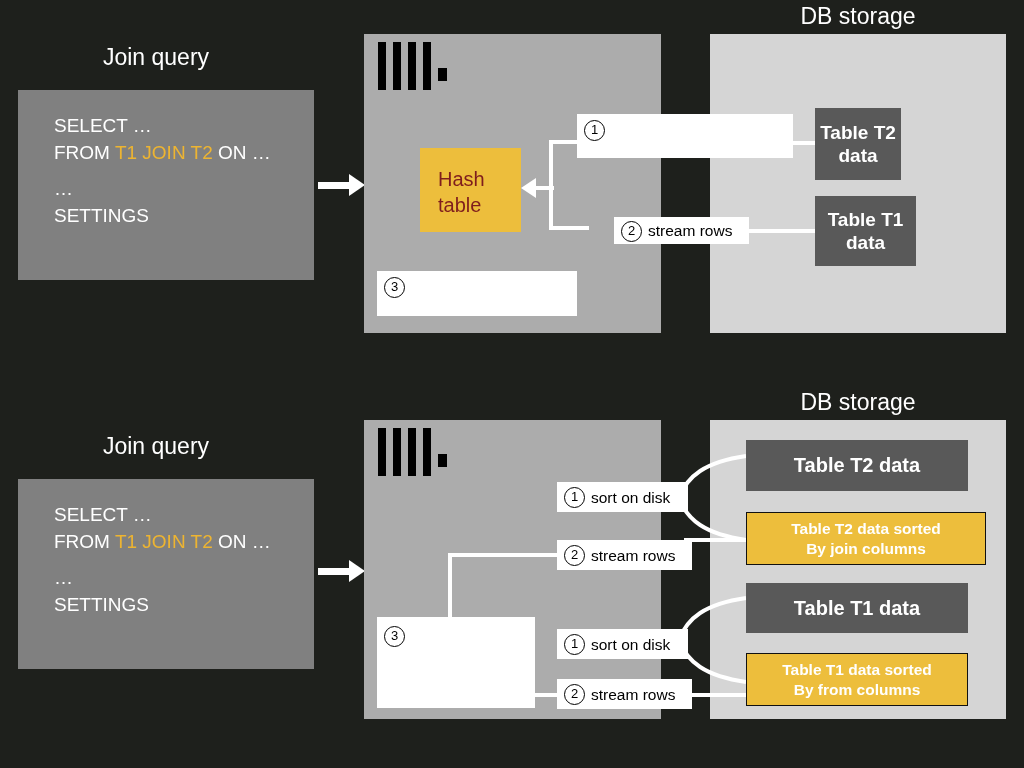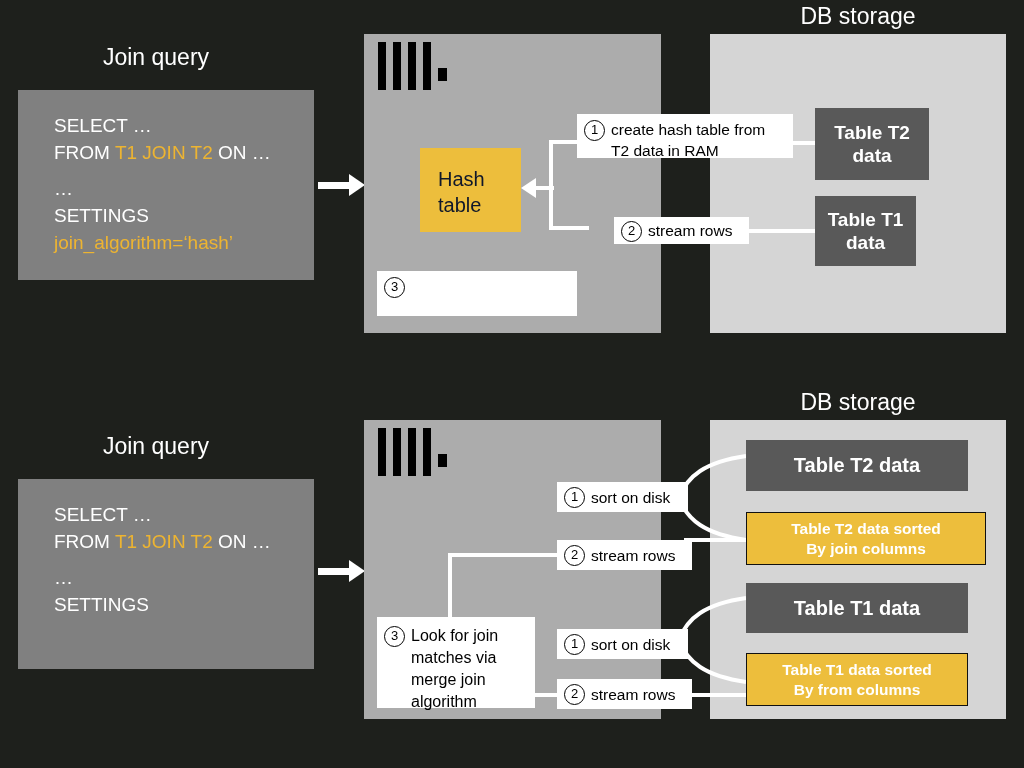--- a/index.html
+++ b/index.html
@@ -69,21 +69,21 @@
   .ch-dot {
     position: absolute;
     background: #000000;
     width: 9px;
     height: 13px;
   }
 
   
   .hash-table {
     background: #edbe3c;
-    color: #0f172a;
+    color: #7f1d1d;
     font-size: 20px;
     line-height: 26px;
     box-sizing: border-box;
     padding: 18px 0 0 18px;
   }
 
   
   .callout {
     background: #ffffff;
     color: #000000;
@@ -158,21 +158,20 @@
 <div id="stage">
 
   <div class="abs heading" style="left:36px; top:44px; width:240px;">Join query</div>
 
   <div class="abs query-box" style="left:18px; top:90px; width:296px; height:190px;">
     <div class="q-line">SELECT …</div>
     <div class="q-line"><span>FROM </span><span class="kw-yellow">T1 JOIN T2</span><span> ON …</span></div>
     <div class="q-gap"></div>
     <div class="q-line">…</div>
     <div class="q-line">SETTINGS</div>
-    <div class="q-line kw-yellow">join_algorithm=‘hash’</div>
   </div>
 
   <div class="abs arrow-shaft" style="left:318px; top:182px; width:32px;"></div>
   <div class="abs arrow-head" style="left:349px; top:174px;"></div>
 
   <div class="abs engine-panel" style="left:364px; top:34px; width:297px; height:299px;"></div>
 
   <div class="abs ch-logo" style="left:378px; top:42px; width:70px; height:48px;">
     <span class="ch-bar" style="left:0px;"></span>
     <span class="ch-bar" style="left:15px;"></span>
@@ -192,30 +191,28 @@
   <div class="wline wline-v" style="left:549px; top:186px; height:4px;"></div>
 
   <div class="wline wline-h" style="left:792px; top:141px; width:26px;"></div>
 
   <div class="wline wline-h" style="left:748px; top:229px; width:70px;"></div>
 
   <div class="abs storage-panel" style="left:710px; top:34px; width:296px; height:299px;"></div>
 
   <div class="abs heading" style="left:710px; top:3px; width:296px;">DB storage</div>
 
-  <div class="abs tbl-dark" style="left:815px; top:108px; width:114px; height:72px; font-size:19px; line-height:23px; z-index:5;">Table T2
+  <div class="abs tbl-dark" style="left:815px; top:108px; width:86px; height:72px; font-size:19px; line-height:23px; z-index:5;">Table T2
 data</div>
 
   <div class="abs tbl-dark" style="left:815px; top:196px; width:101px; height:70px; font-size:19px; line-height:23px; z-index:5;">Table T1
 data</div>
 
   <div class="abs callout" style="left:577px; top:114px; width:216px; height:44px;">
     <span class="num">1</span>
-    <span class="ctext">create hash table from
-T2 data in RAM</span>
   </div>
 
   <div class="abs callout center" style="left:614px; top:217px; width:135px; height:27px;">
     <span class="num">2</span>
     <span class="ctext">stream rows</span>
   </div>
 
   <div class="abs callout" style="left:377px; top:271px; width:200px; height:45px;">
     <span class="num">3</span>
   </div>
@@ -280,24 +277,20 @@
     <span class="ctext">sort on disk</span>
   </div>
 
   <div class="abs callout center" style="left:557px; top:540px; width:135px; height:30px;">
     <span class="num">2</span>
     <span class="ctext">stream rows</span>
   </div>
 
   <div class="abs callout" style="left:377px; top:617px; width:158px; height:91px; font-size:16px; line-height:22px; padding-top:8px;">
     <span class="num">3</span>
-    <span class="ctext">Look for join
-matches via
-merge join
-algorithm</span>
   </div>
 
   <div class="abs callout center" style="left:557px; top:629px; width:131px; height:30px;">
     <span class="num">1</span>
     <span class="ctext">sort on disk</span>
   </div>
 
   <div class="abs callout center" style="left:557px; top:679px; width:135px; height:30px;">
     <span class="num">2</span>
     <span class="ctext">stream rows</span>

